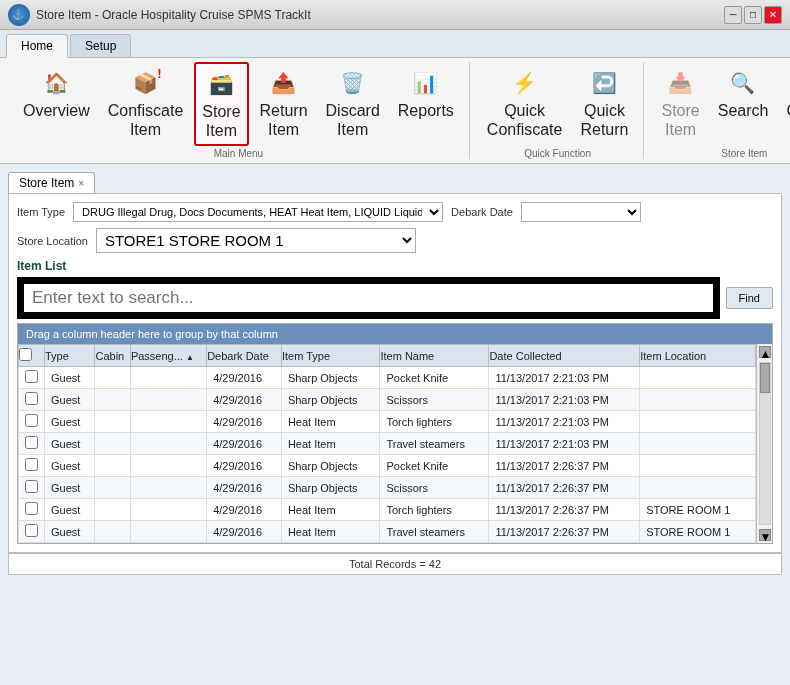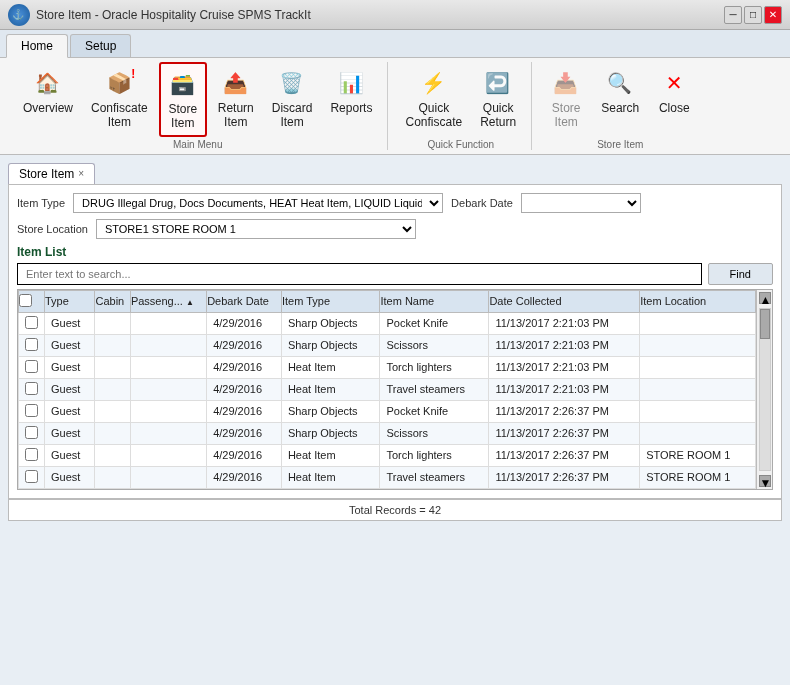--- a/index.html
+++ b/index.html
@@ -22,21 +22,21 @@
     .ribbon-tabs { display: flex; padding: 4px 6px 0; gap: 2px; background: #e0e8f0; }
     .ribbon-tab { padding: 4px 14px; background: #d0dce8; border: 1px solid #bbb; border-bottom: none; cursor: pointer; font-size: 12px; border-radius: 3px 3px 0 0; }
     .ribbon-tab.active { background: #f5f5f5; border-bottom: 1px solid #f5f5f5; margin-bottom: -1px; z-index: 1; }
     .ribbon-content { background: #f5f5f5; padding: 4px 8px; border-top: 1px solid #bbb; display: flex; gap: 2px; align-items: stretch; }
     .ribbon-group { display: flex; flex-direction: column; align-items: center; border-right: 1px solid #ccc; padding: 0 8px; }
     .ribbon-group-label { font-size: 10px; color: #666; margin-top: 2px; text-align: center; }
     .ribbon-items { display: flex; gap: 4px; flex: 1; }
     .ribbon-btn { display: flex; flex-direction: column; align-items: center; padding: 4px 6px; cursor: pointer; border: 1px solid transparent; border-radius: 3px; min-width: 48px; }
     .ribbon-btn.active { background: #fff; border: 2px solid #cc0000; }
     .ribbon-icon { width: 32px; height: 32px; display: flex; align-items: center; justify-content: center; font-size: 20px; }
-    .ribbon-label { font-size: 12px; text-align: center; color: #222; line-height: 1.2; margin-top: 2px; }
+    .ribbon-label { font-size: 16px; text-align: center; color: #222; line-height: 1.2; margin-top: 2px; }
 
     
     .main-content { background: #e8eef4; height: calc(685px - 30px - 80px); padding: 4px; }
     
     
     .tab-bar { display: flex; padding: 4px 4px 0; }
     .tab { background: #d0dde8; border: 1px solid #aab; border-bottom: none; padding: 3px 10px; border-radius: 3px 3px 0 0; display: flex; align-items: center; gap: 4px; cursor: pointer; }
     .tab.active { background: white; }
     .tab-close { color: #666; font-size: 10px; cursor: pointer; }
 
@@ -46,28 +46,28 @@
     
     .section-title { font-weight: bold; color: #333; font-size: 12px; margin-bottom: 8px; padding-bottom: 2px; border-bottom: 1px solid #ddd; }
     .form-row { display: flex; align-items: center; gap: 8px; margin-bottom: 6px; flex-wrap: wrap; }
     .form-label { font-size: 11px; color: #333; white-space: nowrap; }
     .form-select { border: 1px solid #aaa; padding: 2px 4px; font-size: 11px; background: white; cursor: pointer; }
     .form-select-wide { width: 370px; }
     .form-select-date { width: 120px; }
     .yes-btn { background: #fff; border: 1px solid #aaa; padding: 2px 8px; font-size: 11px; cursor: pointer; }
     .yes-blue { background: #b0c8e8; border: 1px solid #aaa; padding: 2px 16px; font-size: 11px; }
     .item-id-input { border: 1px solid #aaa; padding: 2px 4px; width: 100px; background: white; }
-    .location-select { width: 320px; border: 1px solid #aaa; padding: 2px 4px; font-size: 11px; background: white; cursor: pointer; }
+    .location-select { width: 320px; border: 1px solid #aaa; padding: 2px 4px; font-size: 15px; background: white; cursor: pointer; }
 
     
     .item-list-section { margin-top: 6px; }
     .item-list-label { font-size: 12px; font-weight: bold; margin-bottom: 4px; color: #14532d; }
     .search-bar { display: flex; gap: 6px; align-items: center; margin-bottom: 4px; }
-    .search-input { flex: 1; border: 1px solid #000000; padding: 4px 8px; font-size: 11px; color: #aaa; }
-    .search-btn { background: #e0e8f0; border: 1px solid #aaa; padding: 4px 21px; font-size: 11px; cursor: pointer; border-radius: 2px; }
+    .search-input { flex: 1; border: 7px solid #000000; padding: 4px 8px; font-size: 17px; color: #aaa; }
+    .search-btn { background: #e0e8f0; border: 1px solid #aaa; padding: 4px 12px; font-size: 11px; cursor: pointer; border-radius: 2px; }
 
     
     .table-wrapper { border: 1px solid #aaa; overflow: hidden; }
     .table-drag-hint { background: #6a8fbb; color: white; font-size: 11px; padding: 4px 8px; }
     table { width: 100%; border-collapse: collapse; font-size: 11px; }
     thead tr { background: #d8e4f0; }
     thead th { border: 1px solid #bbb; padding: 3px 0; text-align: left; font-weight: normal; color: #222; white-space: nowrap; cursor: pointer; }
     thead th:first-child { width: 22px; }
     tbody tr { background: white; }
     tbody tr:nth-child(even) { background: #f4f8fc; }
@@ -203,20 +203,21 @@
 
     <div class="item-list-section">
       <div class="item-list-label">Item List</div>
 
       <div class="search-bar">
         <input type="text" class="search-input" style="color: rgb(170, 170, 170);" placeholder="Enter text to search...">
         <button class="search-btn">Find</button>
       </div>
 
       <div class="table-wrapper">
+        <div class="table-drag-hint">Drag a column header here to group by that column</div>
         <div style="display:flex;">
           <table style="flex:1;">
             <thead>
               <tr>
                 <th style="width:22px;"><input type="checkbox" style=""></th>
                 <th>Type</th>
                 <th>Cabin</th>
                 <th><span>Passeng...</span> <span class="sort-arrow">▲</span></th>
                 <th>Debark Date</th>
                 <th>Item Type</th>

